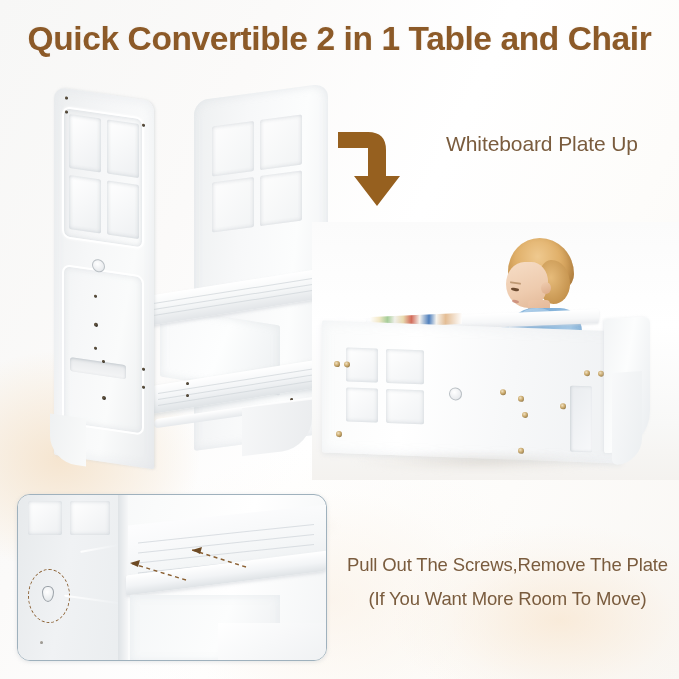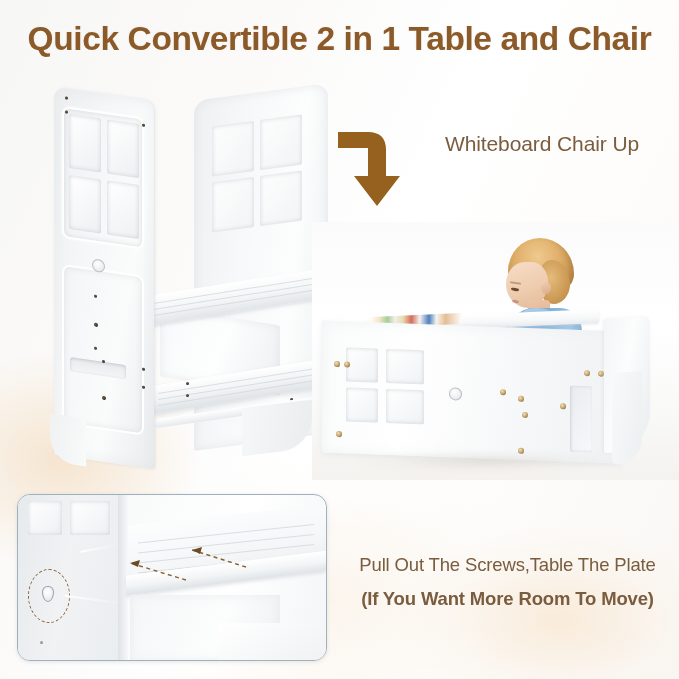--- a/index.html
+++ b/index.html
@@ -54,21 +54,21 @@
 
   
   #callout-bottom {
     position: absolute;
     left: 336px; top: 548px; width: 343px;
     text-align: center;
     font-size: 18.5px;
     line-height: 34px;
     letter-spacing: -0.15px;
   }
-  #callout-bottom .l2 { display: block; font-weight: bold; }
+  #callout-bottom .l2 { display: block; }
 
   
   #tower {
     position: absolute;
     left: 42px; top: 86px;
     width: 292px; height: 392px;
   }
   #tower-shadow {
     position: absolute;
     left: 30px; top: 400px; width: 300px; height: 78px;
@@ -493,21 +493,21 @@
     <div class="screw tiny" style="left:144px; top:308px;"></div>
   </div>
 
   <div id="arrow-elbow">
     <svg width="78" height="84" viewBox="0 0 78 84" xmlns="http://www.w3.org/2000/svg">
       <path d="M0 6 L30 6 Q48 6 48 24 L48 50 L62 50 L39 80 L16 50 L30 50 L30 22 L0 22 Z" fill="#96601f"></path>
     </svg>
   </div>
 
   <div id="callout-up" style="color:#7a5c3e;">
-    <span>Whiteboard Chair Up</span>
+    <span>Whiteboard Plate Up</span>
   </div>
 
   <div id="scene-right">
     <div class="roomfloor"></div>
 
     <div class="child">
       <div class="hair"></div>
       <div class="hair2"></div>
       <div class="face"></div>
       <div class="ear"></div>
@@ -581,17 +581,17 @@
         <line x1="228" y1="72" x2="174" y2="55"></line>
       </g>
       <g fill="#6d4a24">
         <polygon points="112,68 122,65 120,72"></polygon>
         <polygon points="174,55 184,52 182,59"></polygon>
       </g>
     </svg>
   </div>
 
   <div id="callout-bottom" style="color:#7a5c3e;">
-    <span>Pull Out The Screws,Table The Plate</span>
+    <span>Pull Out The Screws,Remove The Plate</span>
     <span class="l2">(If You Want More Room To Move)</span>
   </div>
 
 </div>
 
 </body></html>

